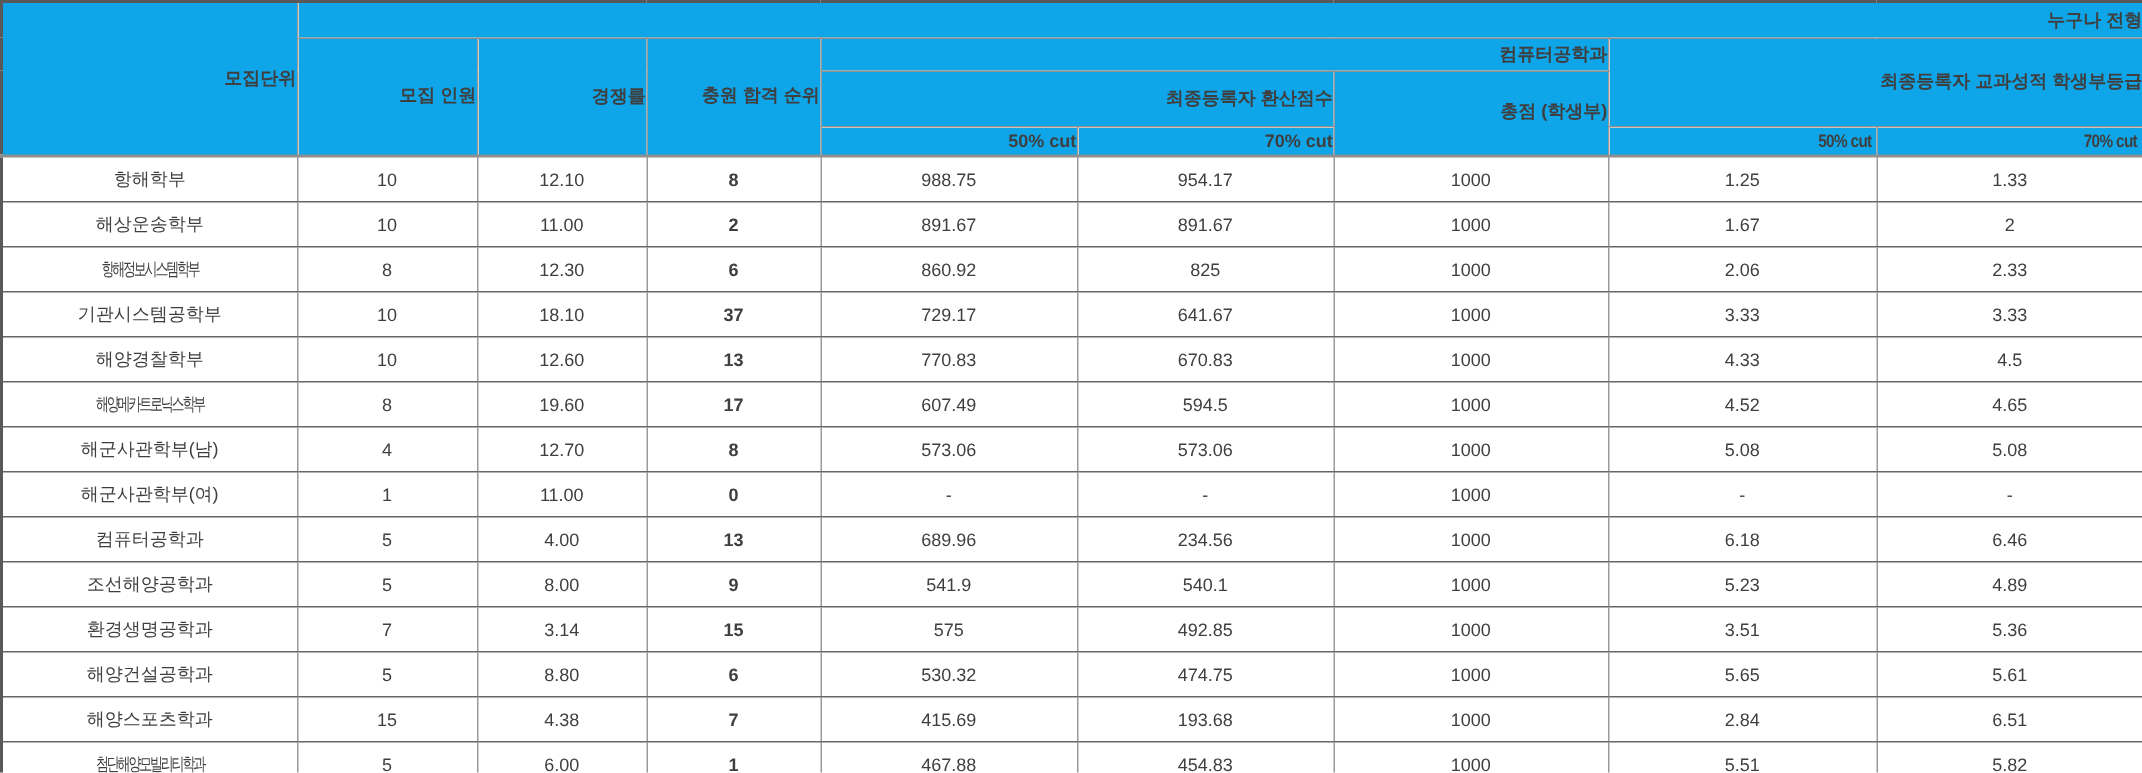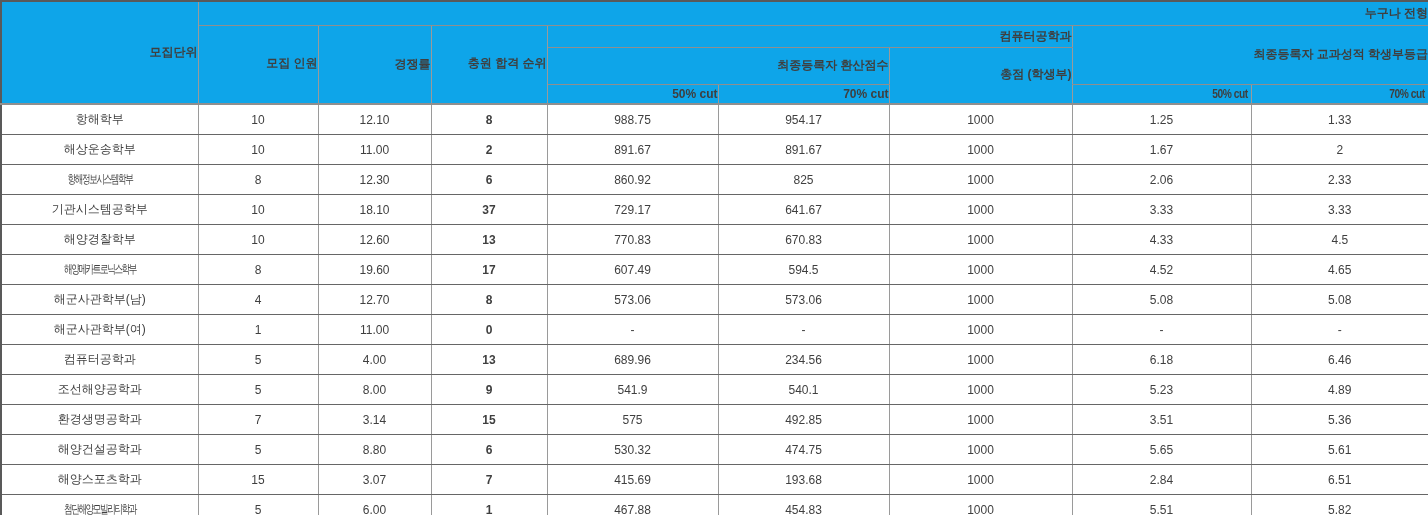--- a/index.html
+++ b/index.html
@@ -236,21 +236,21 @@
           <td class="bold">6</td>
           <td>530.32</td>
           <td>474.75</td>
           <td>1000</td>
           <td>5.65</td>
           <td>5.61</td>
         </tr>
         <tr>
           <td class="dept"><span>해양스포츠학과</span></td>
           <td>15</td>
-          <td>3.07</td>
+          <td>4.38</td>
           <td class="bold">7</td>
           <td>415.69</td>
           <td>193.68</td>
           <td>1000</td>
           <td>2.84</td>
           <td>6.51</td>
         </tr>
         <tr>
           <td class="dept condensed"><span>첨단해양모빌리티학과</span></td>
           <td>5</td>

